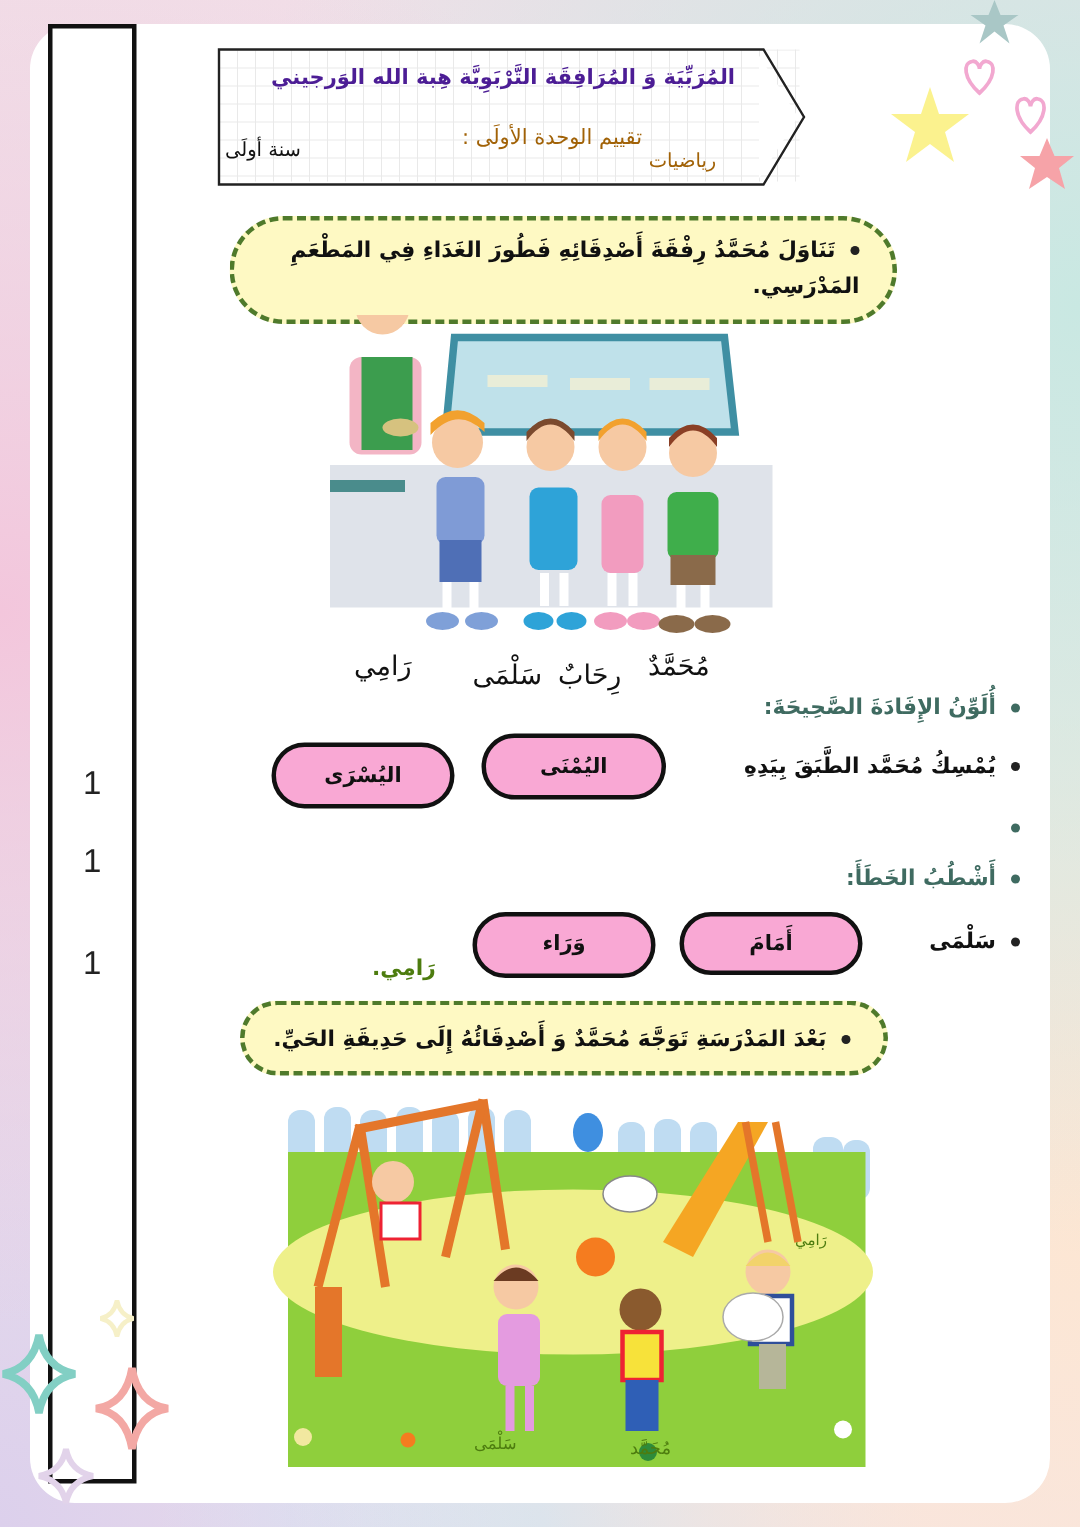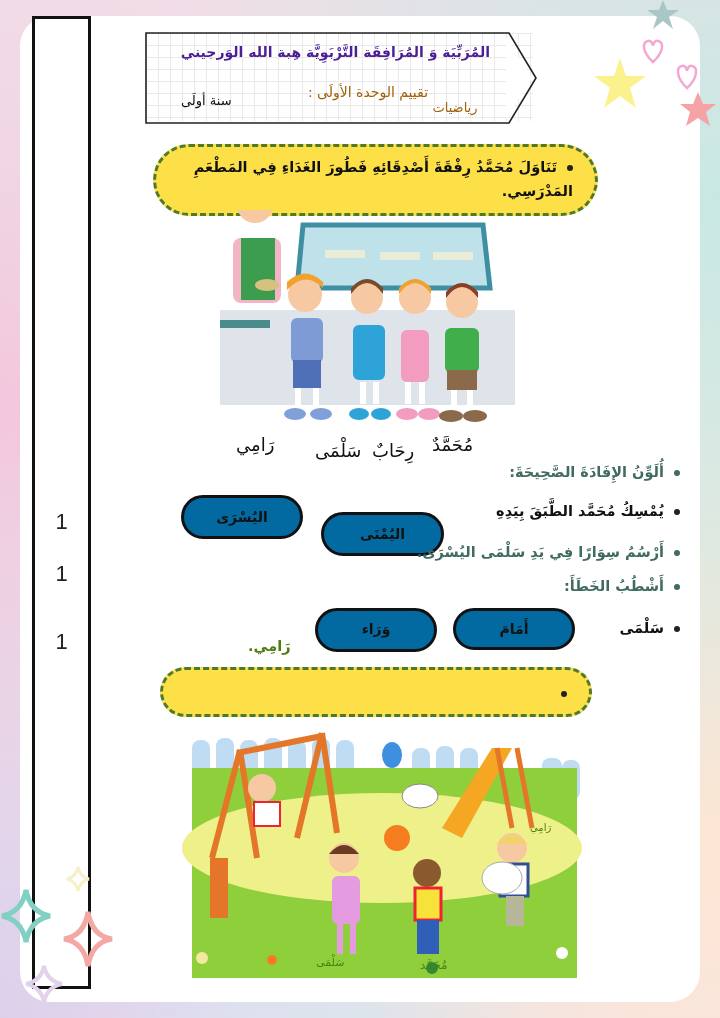--- a/index.html
+++ b/index.html
@@ -43,45 +43,45 @@
     .header-unit {
       position: absolute; left: 258px; top: 84px; width: 220px; text-align: center; direction: rtl;
       font-weight: normal; font-size: 14px; color: #a16207;
     }
     .header-subject {
       position: absolute; left: 415px; top: 100px; width: 80px; text-align: center; direction: rtl;
       font-size: 13px; color: #a16207;
     }
     .header-grade {
       position: absolute; left: 150px; top: 93px; width: 80px; text-align: left; direction: rtl;
-      font-size: 13px; color: #111; margin-left: 31px;
+      font-size: 13px; color: #111;
     }
     .dashed-pill {
-      position: absolute; border: 3px dashed #4f7a2b; border-radius: 40px; background: #fde047;
+      position: absolute; border: 3px dashed #4f7a2b; border-radius: 40px; background: #fef9c3;
       direction: rtl; text-align: right; font-weight: bold; color: #111;
     }
     .pill1 { left: 153px; top: 144px; width: 445px; height: 72px; padding: 8px 22px 0 12px; font-size: 14.5px; line-height: 24px; }
     .pill2 { left: 160px; top: 667px; width: 432px; height: 50px; padding: 12px 22px 0 12px; font-size: 14.5px; line-height: 22px; }
     .bullet { display: inline-block; width: 6px; height: 6px; border-radius: 50%; background: #222; vertical-align: middle; margin-left: 10px; }
     .bullet.teal { background: #3f6b61; }
     .illustration { position: absolute; }
     .cafeteria { left: 205px; top: 210px; width: 320px; height: 230px; }
     .park { left: 182px; top: 728px; width: 400px; height: 255px; }
     .names-row {
       position: absolute; left: 200px; top: 430px; width: 320px; height: 40px;
       font-size: 18px; color: #111;
     }
     .names-row span { position: absolute; direction: rtl; }
     .question {
       position: absolute; direction: rtl; text-align: right; font-weight: bold; font-size: 14.5px;
     }
     .q-teal { color: #3f6b61; }
     .q-black { color: #111; }
     .choice-pill {
-      position: absolute; border: 3px solid #111; border-radius: 24px; background: #0369a1;
+      position: absolute; border: 3px solid #111; border-radius: 24px; background: #f9a8d4;
       text-align: center; font-weight: bold; font-size: 14px; color: #111; direction: rtl;
     }
     .plain-text { position: absolute; direction: rtl; font-weight: bold; font-size: 14.5px; color: #4d7c0f; }
     .deco { position: absolute; }
   </style>
 </head>
 <body>
 
 <div class="page"></div>
 
@@ -182,40 +182,40 @@
   <span style="left:232px;top:4px">مُحَمَّدٌ</span>
 </div>
 
 <div class="question q-teal" style="left:380px;top:464px;width:300px">
   <span class="bullet teal"></span><span>أُلَوِّنُ الإِفَادَةَ الصَّحِيحَةَ:</span>
 </div>
 
 <div class="question q-black" style="left:450px;top:503px;width:230px">
   <span class="bullet"></span><span>يُمْسِكُ مُحَمَّد الطَّبَقَ بِيَدِهِ</span>
 </div>
-<div class="choice-pill" style="left:321px;top:512px;width:123px;height:44px;line-height:38px">اليُمْنَى</div>
+<div class="choice-pill" style="left:321px;top:489px;width:123px;height:44px;line-height:38px">اليُمْنَى</div>
 <div class="choice-pill" style="left:181px;top:495px;width:122px;height:44px;line-height:38px">اليُسْرَى</div>
 
 <div class="question q-teal" style="left:370px;top:544px;width:310px">
-  <span class="bullet teal"></span><span>أَرْسُمُ سِوَارًا فِي يَدِ سَلْمَى اليُسْرَى.</span>
+  <span class="bullet teal"></span>
 </div>
 
 <div class="question q-teal" style="left:450px;top:578px;width:230px">
   <span class="bullet teal"></span><span>أَشْطُبُ الخَطَأَ:</span>
 </div>
 
 <div class="question q-black" style="left:590px;top:620px;width:90px">
   <span class="bullet"></span><span>سَلْمَى</span>
 </div>
 <div class="choice-pill" style="left:453px;top:608px;width:122px;height:42px;line-height:36px">أَمَامَ</div>
 <div class="choice-pill" style="left:315px;top:608px;width:122px;height:44px;line-height:36px">وَرَاء</div>
 <div class="plain-text" style="left:248px;top:638px">رَامِي.</div>
 
 <div class="dashed-pill pill2">
-  <span class="bullet"></span>
+  <span class="bullet"></span><span>بَعْدَ المَدْرَسَةِ تَوَجَّهَ مُحَمَّدٌ وَ أَصْدِقَائُهُ إِلَى حَدِيقَةِ الحَيِّ.</span>
 </div>
 
 <svg class="illustration park" viewBox="0 0 400 255">
   <rect x="0" y="0" width="400" height="255" fill="#ffffff"></rect>
 
   <g fill="#bfdcf2">
     <rect x="10" y="12" width="18" height="40" rx="8"></rect>
       <rect x="34" y="10" width="18" height="42" rx="8"></rect>
     <rect x="58" y="12" width="18" height="40" rx="8"></rect>
       <rect x="82" y="10" width="18" height="42" rx="8"></rect>

